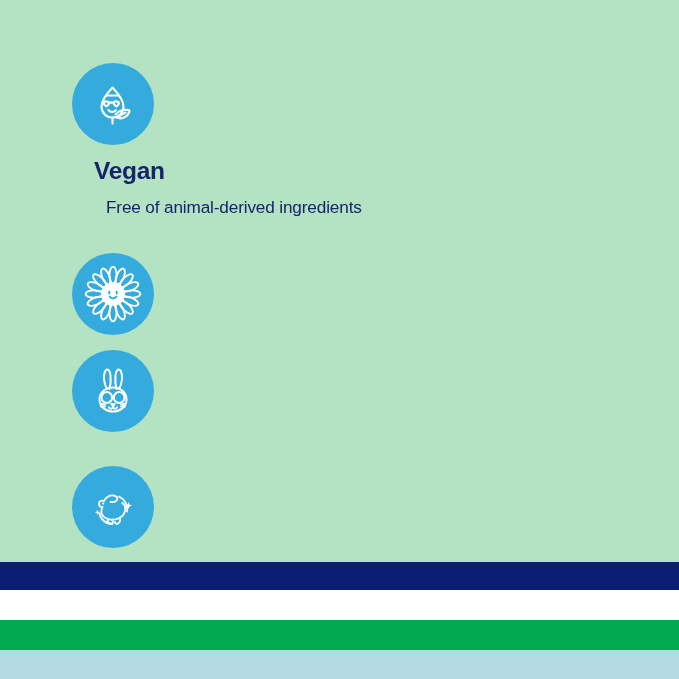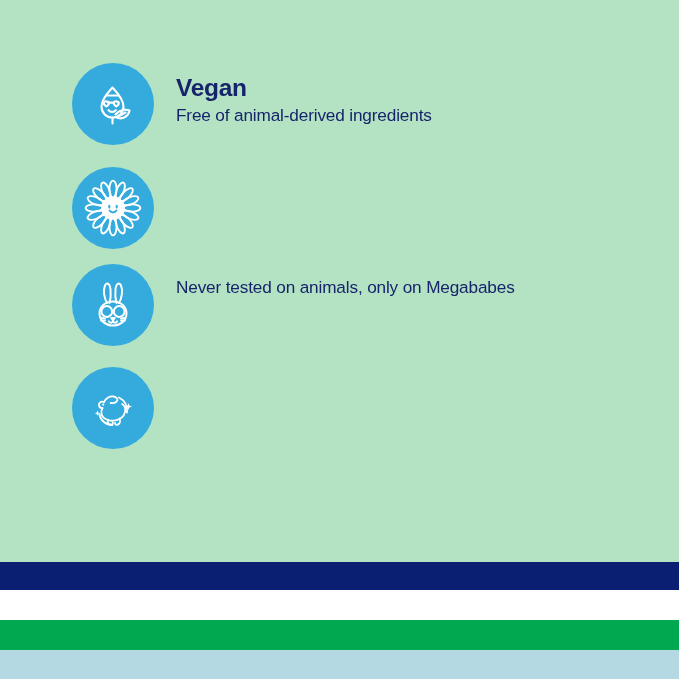--- a/index.html
+++ b/index.html
@@ -25,20 +25,21 @@
     top: 0;
     width: 679px;
     padding-top: 62px;
     box-sizing: border-box;
   }
   .feature-row {
     display: flex;
     align-items: flex-start;
     padding-left: 72px;
     margin-bottom: 21px;
+    flex-direction: column;
   }
   .icon-badge {
     flex: 0 0 auto;
     width: 82px;
     height: 82px;
     border-radius: 50%;
     background: #34abdc;
     display: flex;
     align-items: center;
     justify-content: center;
@@ -59,21 +60,21 @@
     line-height: 1.08;
     margin: 0 0 3px 0;
     white-space: nowrap;
   }
   .feature-desc {
     color: #17246b;
     font-size: 17.2px;
     font-weight: normal;
     letter-spacing: -0.15px;
     line-height: 1.33;
-    margin: 0;
+    margin: 12px;
     max-width: 460px;
     text-align: right;
   }
   .row-vegan .feature-text,
   .row-cruelty .feature-text { padding-top: 13px; }
   .row-clean { margin-bottom: 14px; }
   .row-cruelty { margin-bottom: 20px; }
   .row-bunny .feature-text { padding-top: 8px; }
 
   .stripes {
@@ -179,21 +180,20 @@
           <path d="M27 43.4 C25.6 45.3 23.6 44.9 22.9 43.4"></path>
           <path d="M27 43.4 C28.4 45.3 30.4 44.9 31.1 43.4"></path>
 
           <path d="M19.0 40.6 L15.0 39.6"></path>
           <path d="M19.0 42.4 L15.2 42.6"></path>
           <path d="M35.0 40.6 L39.0 39.6"></path>
           <path d="M35.0 42.4 L38.8 42.6"></path>
         </svg>
       </div>
       <div class="feature-text">
-        <p class="feature-desc">Never tested on animals, only on Megababes</p>
       </div>
     </div>
 
     <div class="feature-row row-bunny">
       <div class="icon-badge">
         <svg width="54" height="54" viewBox="0 0 54 54" fill="none" stroke="#ffffff" stroke-width="1.8" stroke-linecap="round" stroke-linejoin="round">
 
           <path d="M18.0 21.0 C14.5 20.0 12.5 22.0 13.0 24.5 C13.4 26.4 15.0 27.2 16.6 27.0
                    C15.2 29.6 15.0 33.0 16.6 35.4 C19.0 39.0 24.5 40.4 29.5 39.4
                    C34.5 38.4 38.0 35.0 39.0 31.0 C39.8 27.8 38.6 24.6 36.2 23.0"></path>

